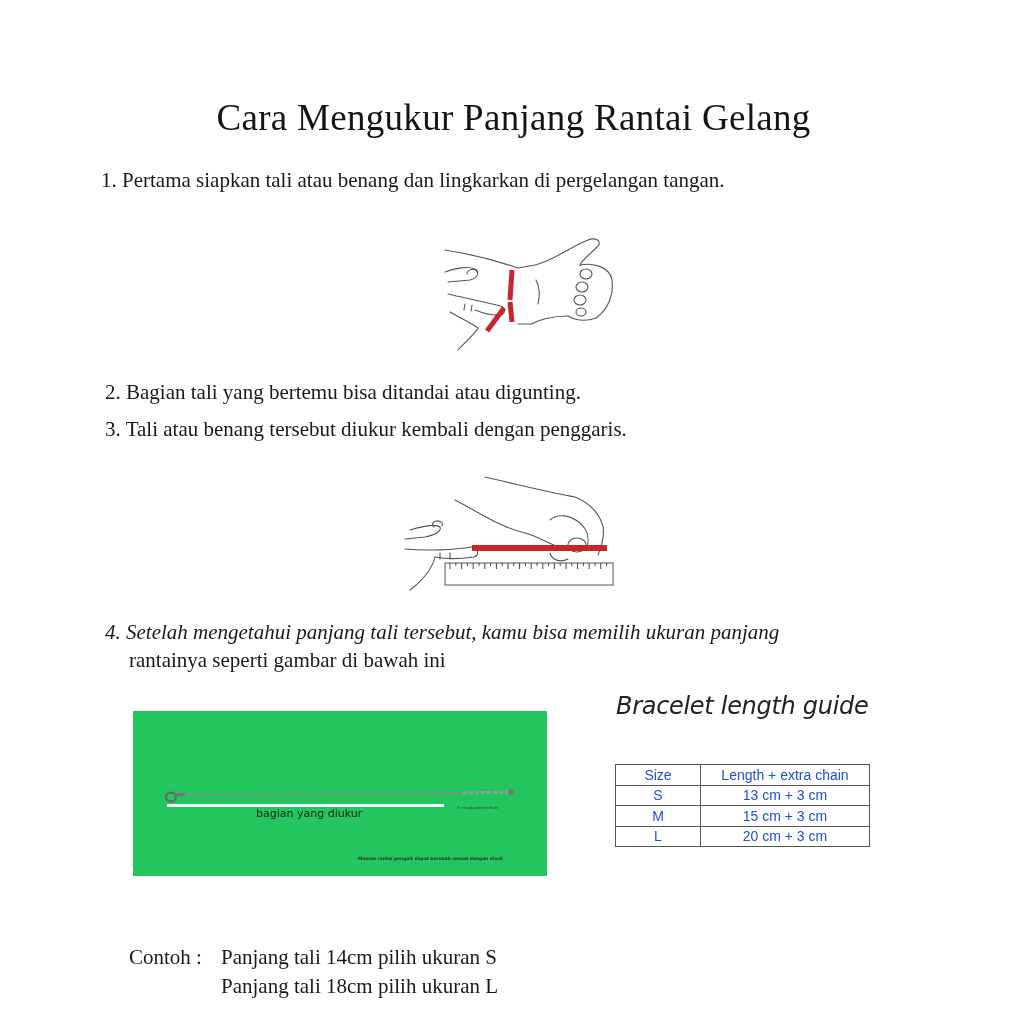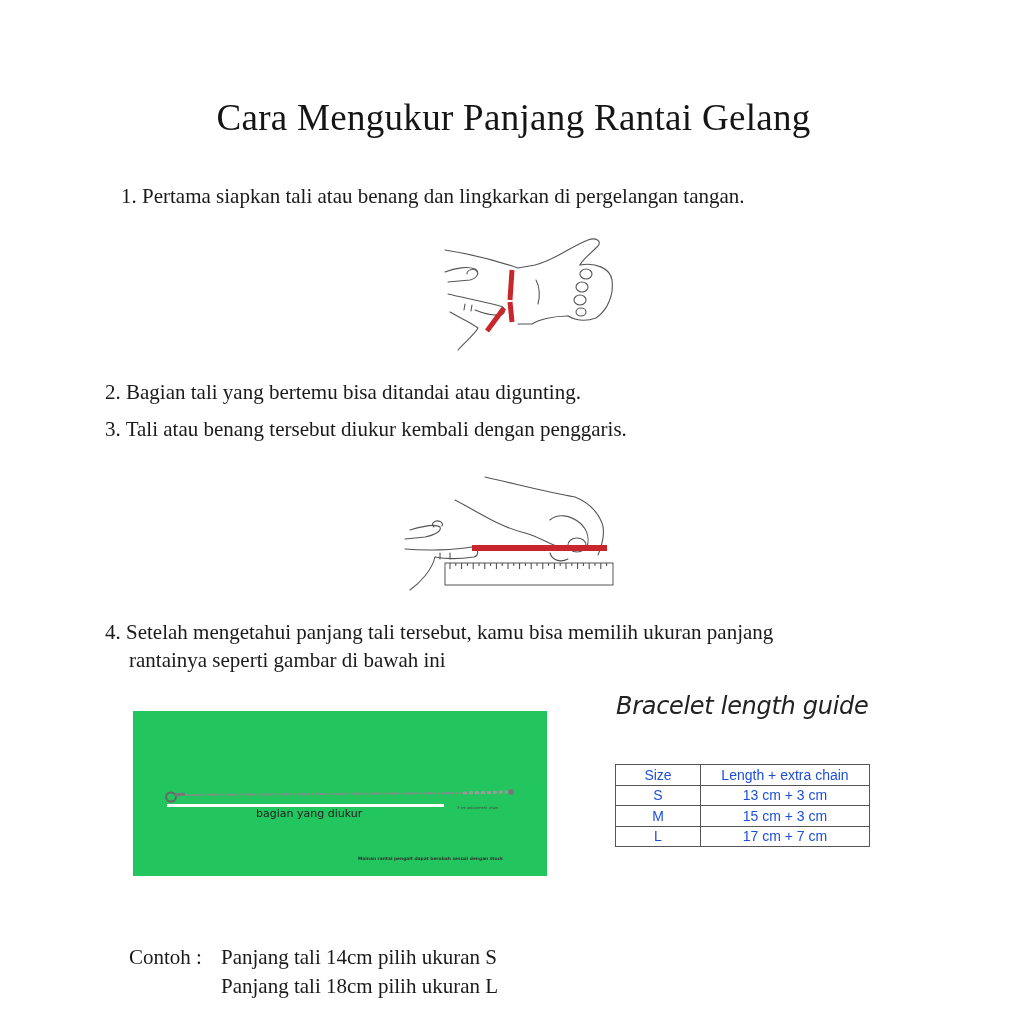--- a/index.html
+++ b/index.html
@@ -21,21 +21,21 @@
   table.guide td, table.guide th { border:1.5px solid #555; height:19.5px; padding:0; text-align:center; font-weight:normal; }
   table.guide .c1 { width:84px; }
   table.guide .c2 { width:168px; }
   .example { font-family:"Liberation Serif", serif; font-size:21px; white-space:nowrap; color:#1a1a1a; }
 </style>
 </head>
 <body>
 
 <div class="abs title">Cara Mengukur Panjang Rantai Gelang</div>
 
-<div class="abs step" style="left:121px; top:168px;margin-top:16px;">
+<div class="abs step" style="left:101px; top:168px;">
   <span class="num">1.</span>
   <span>Pertama siapkan tali atau benang dan lingkarkan di pergelangan tangan.</span>
 </div>
 
 <svg class="abs" style="left:440px; top:232px;" width="180" height="120" viewBox="0 0 180 120">
   <g fill="none" stroke="#555" stroke-width="1.1" stroke-linecap="round" stroke-linejoin="round">
     <path d="M5 18 C30 22, 55 28, 78 36 L95 33 C115 28, 130 15, 148 8 C156 5, 162 9, 158 14 C150 22, 142 28, 140 33"></path>
     <path d="M140 33 C155 30, 170 36, 172 48 C174 62, 168 78, 156 86 C145 90, 135 88, 128 84"></path>
     <path d="M128 84 C112 84, 98 88, 92 92 L78 92"></path>
     <path d="M5 40 C15 36, 28 34, 35 37 C40 40, 38 46, 30 48 L8 50"></path>
@@ -107,21 +107,21 @@
       <line x1="171.8" x2="171.8" y1="88" y2="91"></line>
       <line x1="177.6" x2="177.6" y1="88" y2="94"></line>
       <line x1="183.4" x2="183.4" y1="88" y2="91"></line>
       <line x1="189.2" x2="189.2" y1="88" y2="94"></line>
       <line x1="195" x2="195" y1="88" y2="91"></line>
       <line x1="200.79999999999998" x2="200.79999999999998" y1="88" y2="94"></line>
       <line x1="206.6" x2="206.6" y1="88" y2="91"></line>
     </g>
 </svg>
 
-<div class="abs step" style="left:105px; top:620px;">
+<div class="abs step" style="left:105px; top:620px;font-style:italic;">
   <span class="num">4.</span>
   <span>Setelah mengetahui panjang tali tersebut, kamu bisa memilih ukuran panjang</span>
 </div>
 <div class="abs step" style="left:129px; top:648px;">
   <span>rantainya seperti gambar di bawah ini</span>
 </div>
 
 <div class="abs photo">
   <svg class="abs" style="left:0; top:0;" width="414" height="165" viewBox="0 0 414 165">
     <ellipse cx="38" cy="86" rx="5" ry="4.5" fill="none" stroke="#666" stroke-width="2"></ellipse>
@@ -148,20 +148,20 @@
     <tr>
       <td class="c1">S</td>
       <td class="c2">13 cm + 3 cm</td>
     </tr>
     <tr>
       <td class="c1">M</td>
       <td class="c2">15 cm + 3 cm</td>
     </tr>
     <tr>
       <td class="c1">L</td>
-      <td class="c2">17 cm + 7 cm</td>
+      <td class="c2">20 cm + 3 cm</td>
     </tr>
   </tbody>
 </table>
 
 <div class="abs example" style="left:129px; top:945px;">Contoh :</div>
 <div class="abs example" style="left:221px; top:945px;">Panjang tali 14cm pilih ukuran S</div>
 <div class="abs example" style="left:221px; top:974px;">Panjang tali 18cm pilih ukuran L</div>
 
 </body></html>

